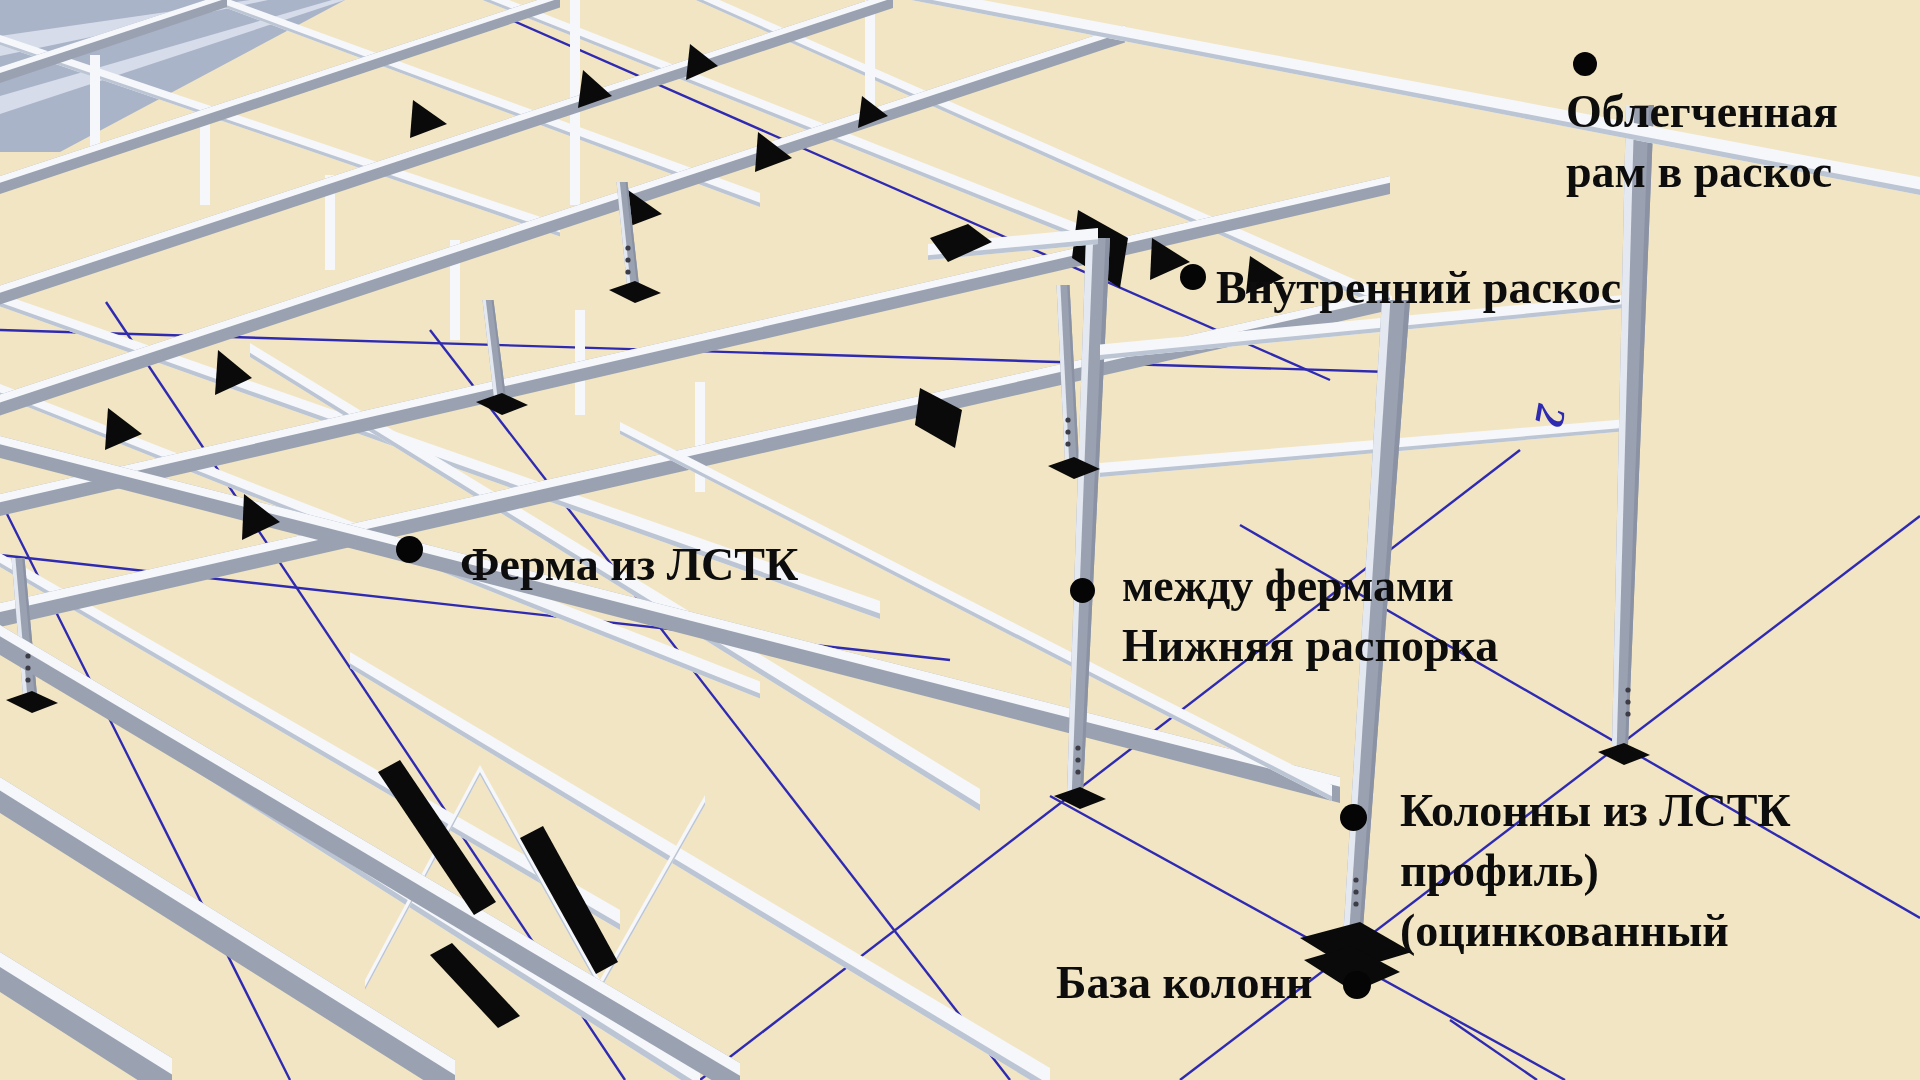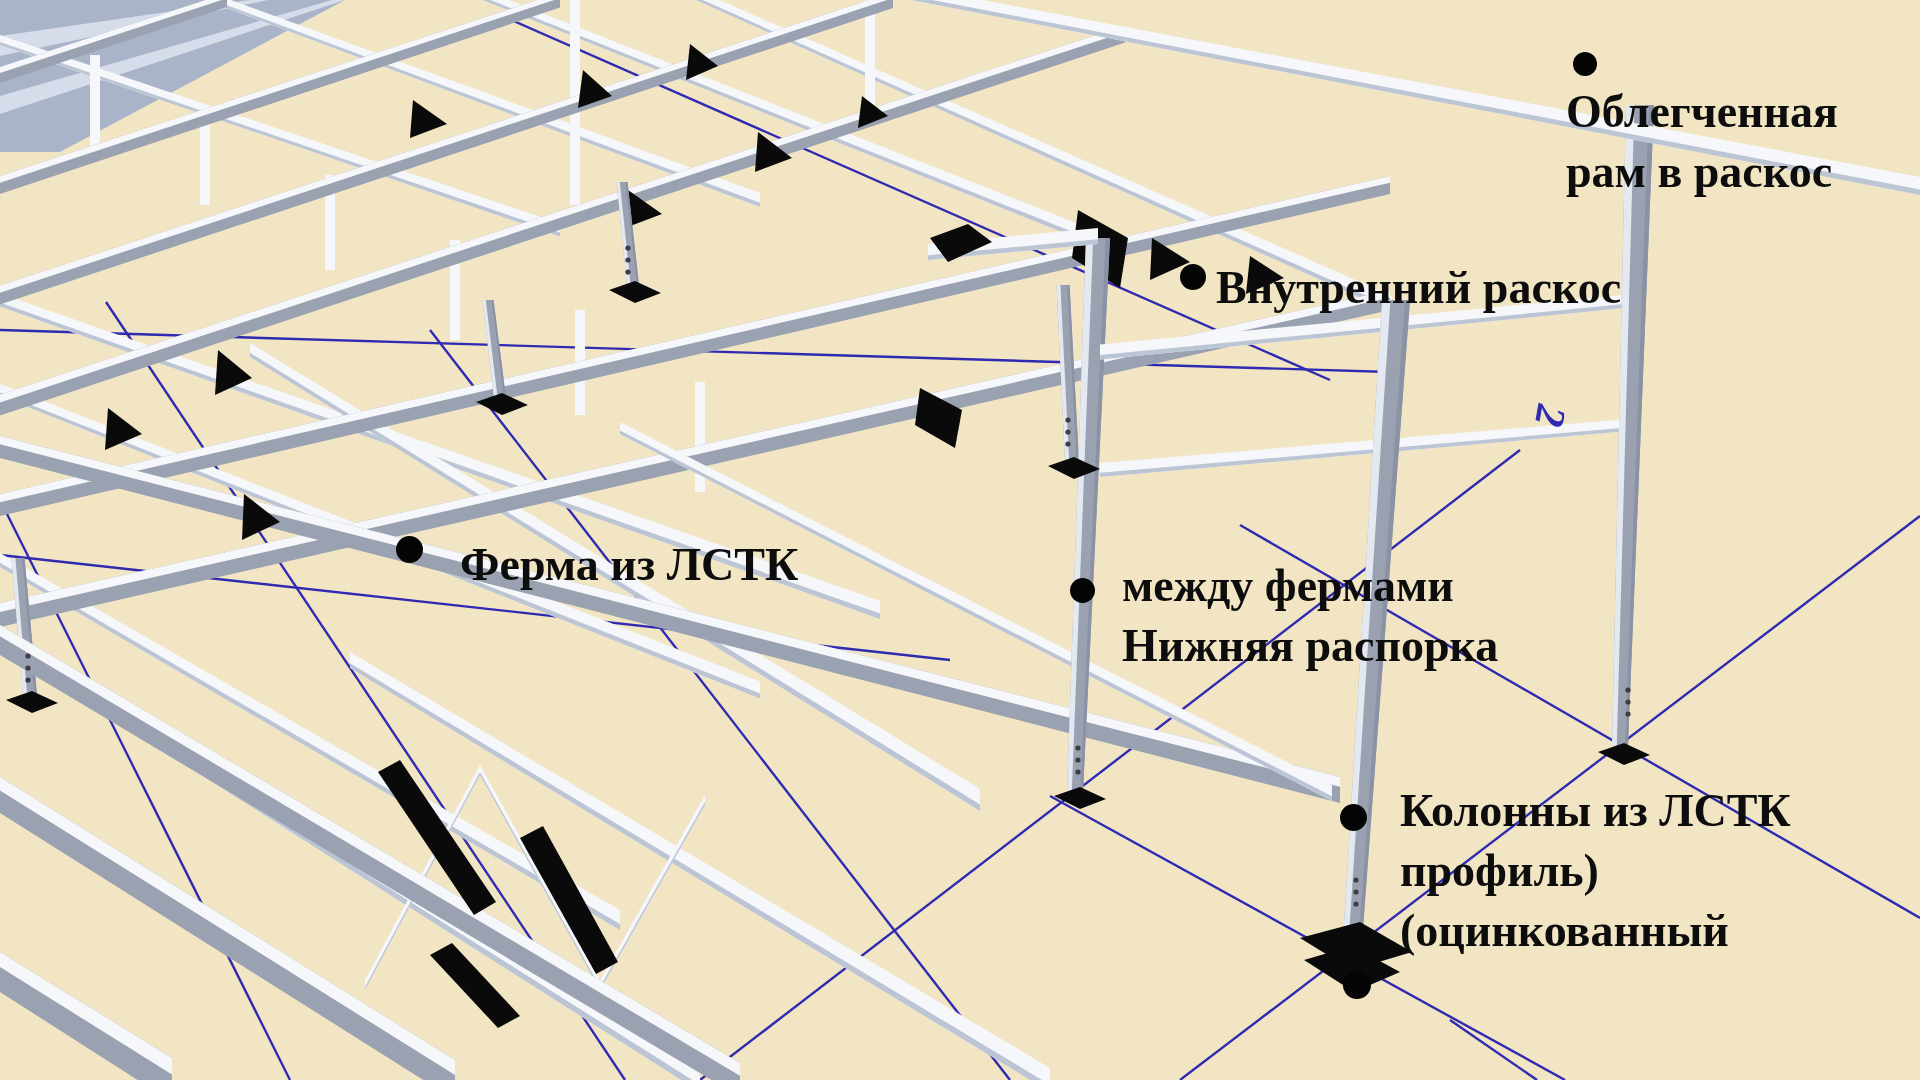--- a/index.html
+++ b/index.html
@@ -182,15 +182,18 @@
   </div>
   <div class="callout" style="left: 1122px; top: 556px; color: rgb(13, 13, 13);">
     <div>между фермами</div>
     <div>Нижняя распорка</div>
   </div>
   <div class="callout" style="left: 1380px; top: 781px; color: rgb(13, 13, 13); margin-left: 20px;">
     <div>Колонны из ЛСТК</div>
     <div>профиль)</div>
     <div>(оцинкованный</div>
   </div>
+  <div class="callout" style="left: 1056px; top: 953px; color: rgb(13, 13, 13);">
+    <div>База колонн</div>
+  </div>
 
   <div class="axis-label" style="left: 1540px; top: 392px; color: rgb(47, 42, 178);">2</div>
 </div>
 
 </body></html>

